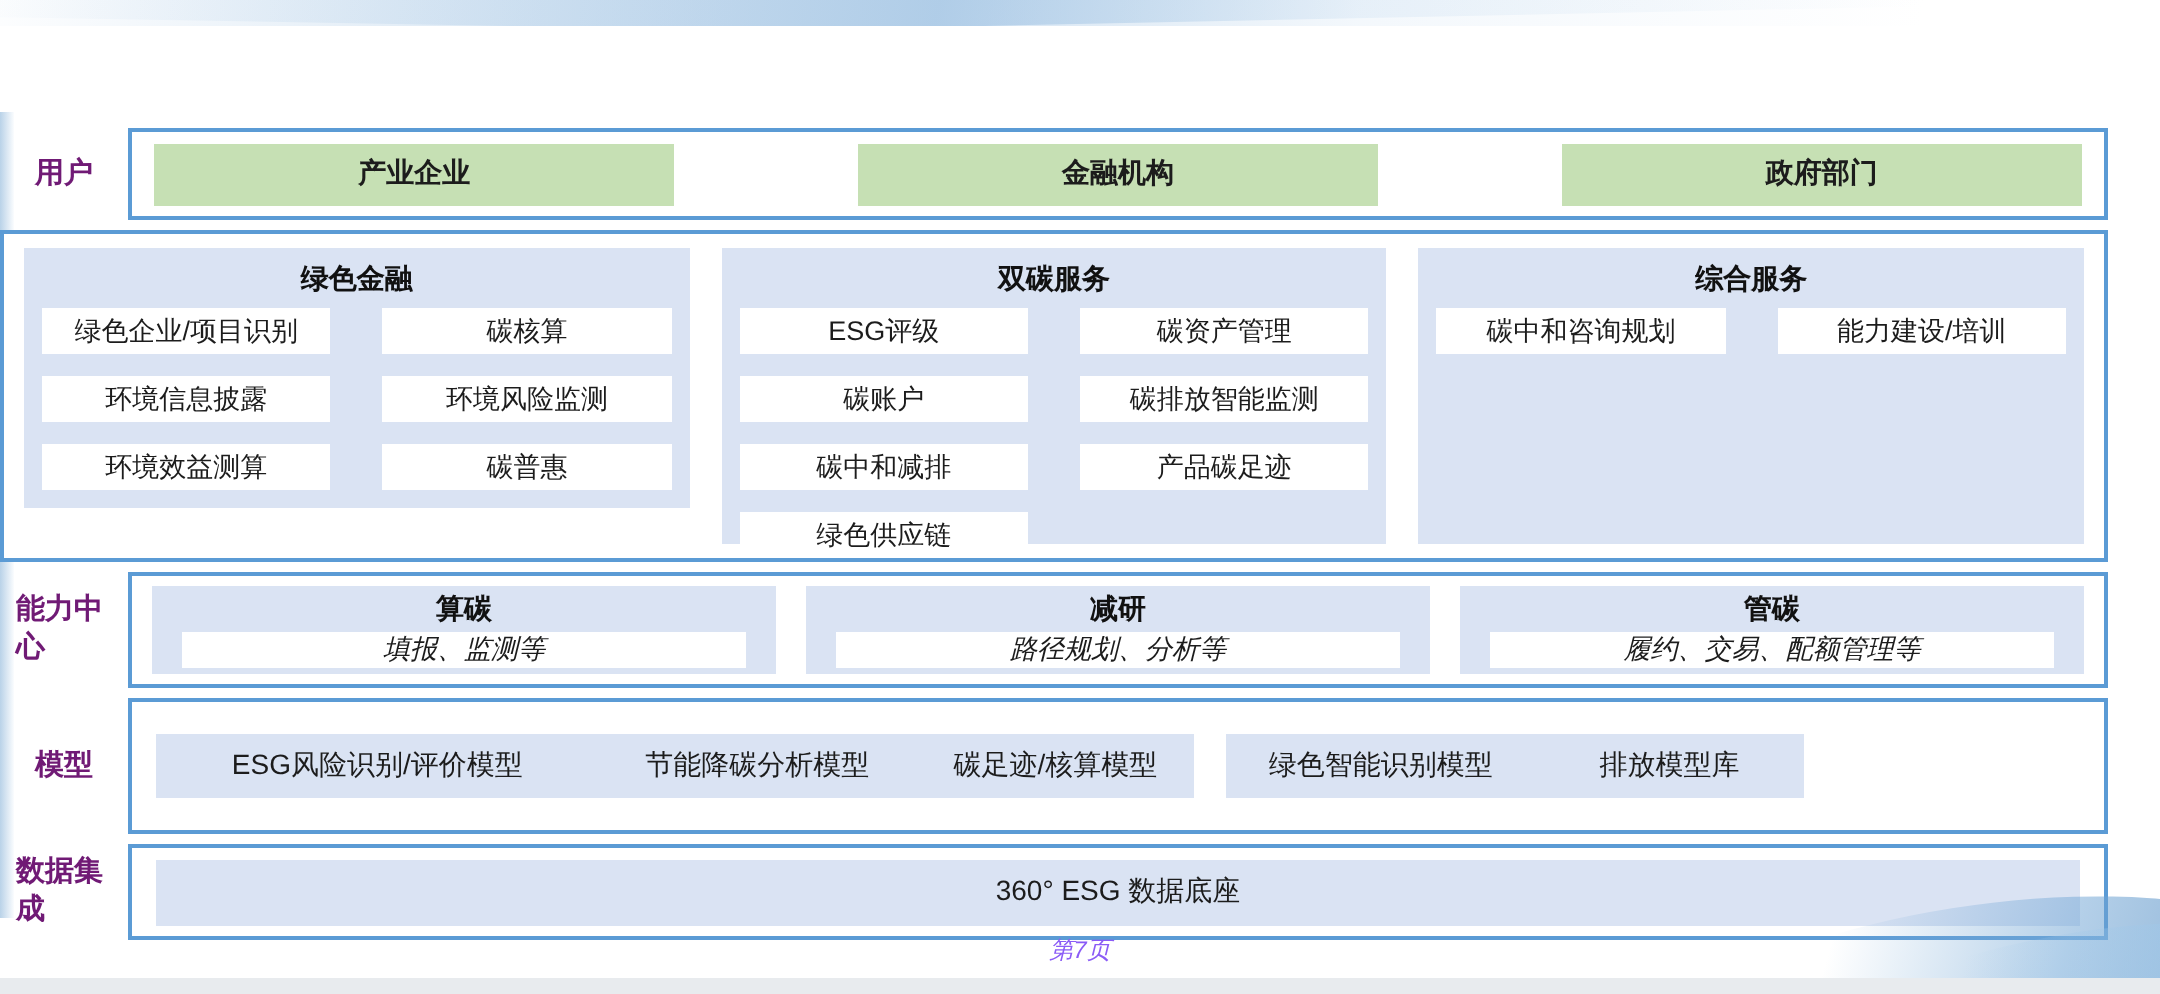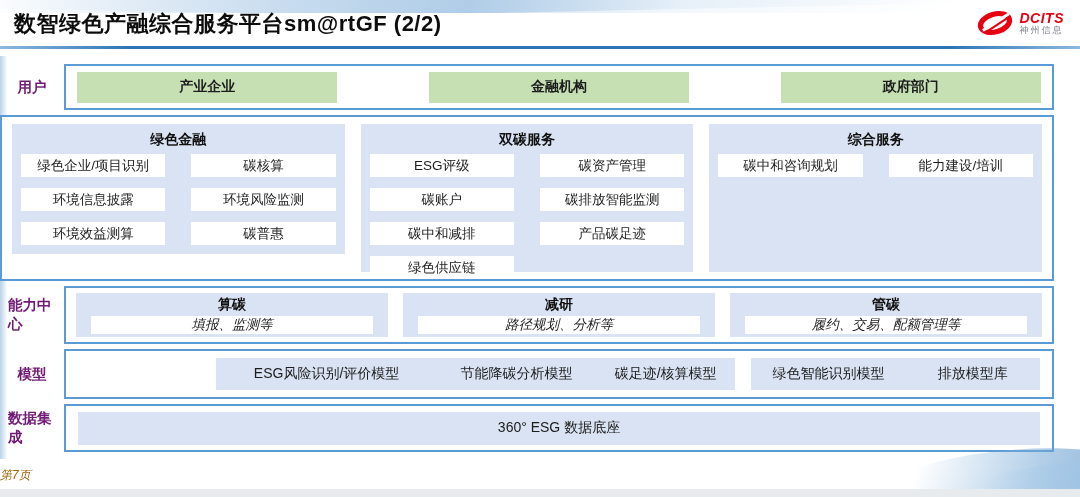--- a/index.html
+++ b/index.html
@@ -48,66 +48,51 @@
     font-size:13.5px; color:#1c1c1c; white-space:nowrap; }
 
   
   .cap-box { height:58px; display:flex; justify-content:space-between; padding:5px 10px; }
   .cap-panel { width:32.3%; background:#dae3f3; padding:3px 15px 7px; display:flex; flex-direction:column; }
   .cap-header { text-align:center; font-weight:bold; font-size:14px; color:#111; }
   .cap-desc { background:#fff; flex:1; margin-top:2px; display:flex; align-items:center; justify-content:center;
     font-style:italic; font-size:13.5px; color:#1c1c1c; }
 
   
-  .models-box { height:50px; display:flex; align-items:center; justify-content:flex-end; padding:0 12px; }
+  .models-box { height:68px; display:flex; align-items:center; justify-content:flex-start; padding:0 12px; }
   .model-item { background:#dae3f3; height:32px; display:flex; align-items:center; justify-content:center;
     font-size:14px; color:#1c1c1c; }
   .m1{width:23%;} .m2{width:16.5%;} .m3{width:14.5%;} .m4{width:16%;margin-left:16px;} .m5{width:14%;}
 
   
   .data-box { height:48px; display:flex; align-items:center; padding:0 12px; }
   .data-item { background:#dae3f3; height:33px; flex:1; display:flex; align-items:center; justify-content:center;
     font-size:14px; color:#1c1c1c; }
 
-  .footer { position:absolute; bottom:13px; left:0; right:0; text-align:left;
-    font-style:italic; font-size:12px; color:#a16207; }
+  .footer { position:absolute; bottom:13px; left:0; right:0; text-align:center;
+    font-style:italic; font-size:12px; color:#8b5cf6; }
   .bottom-bar { position:absolute; bottom:0; left:0; right:0; height:8px; background:#e8ebee; }
 
   .corner-swoosh { position:absolute; right:0; bottom:8px; width:230px; height:54px; overflow:hidden; pointer-events:none; }
   .corner-swoosh .c1, .corner-swoosh .c2 { position:absolute; border-radius:50%; }
   .corner-swoosh .c1 { width:420px; height:180px; right:-120px; top:18px;
     background:linear-gradient(115deg, rgba(255,255,255,0) 30%, rgba(120,170,215,.55) 55%, rgba(46,116,181,.55) 75%); transform:rotate(-9deg); }
   .corner-swoosh .c2 { width:380px; height:160px; right:-140px; top:34px;
     background:linear-gradient(115deg, rgba(255,255,255,0) 35%, rgba(160,200,233,.6) 65%, rgba(96,152,203,.5) 85%); transform:rotate(-12deg); }
 </style>
 </head>
 <body>
 
 <div class="slide">
 
   <div class="top-band">
     <div class="streak s1"></div>
     <div class="streak s2"></div>
   </div>
 
-  <div class="header">
-    <h1>数智绿色产融综合服务平台sm@rtGF (2/2)</h1>
-    <div class="logo">
-      <svg class="logo-mark" viewBox="0 0 40 30">
-        <ellipse cx="20" cy="15" rx="16" ry="9.5" fill="none" stroke="#e60012" stroke-width="5.5" transform="rotate(-16 20 15)"></ellipse>
-        <line x1="7" y1="23" x2="35" y2="5" stroke="#ffffff" stroke-width="3.2"></line>
-        <line x1="10" y1="25" x2="36" y2="8" stroke="#e60012" stroke-width="2.2"></line>
-      </svg>
-      <div class="logo-txt">
-        <span class="logo-brand">DCITS</span>
-        <span class="logo-company">神州信息</span>
-      </div>
-    </div>
-    <div class="title-rule"></div>
-  </div>
 
   <div class="left-strip"></div>
 
   <div class="main">
 
     <section class="row">
       <div class="row-label">用户</div>
       <div class="row-box users-box">
         <div class="green-box">产业企业</div>
         <div class="green-box">金融机构</div>

